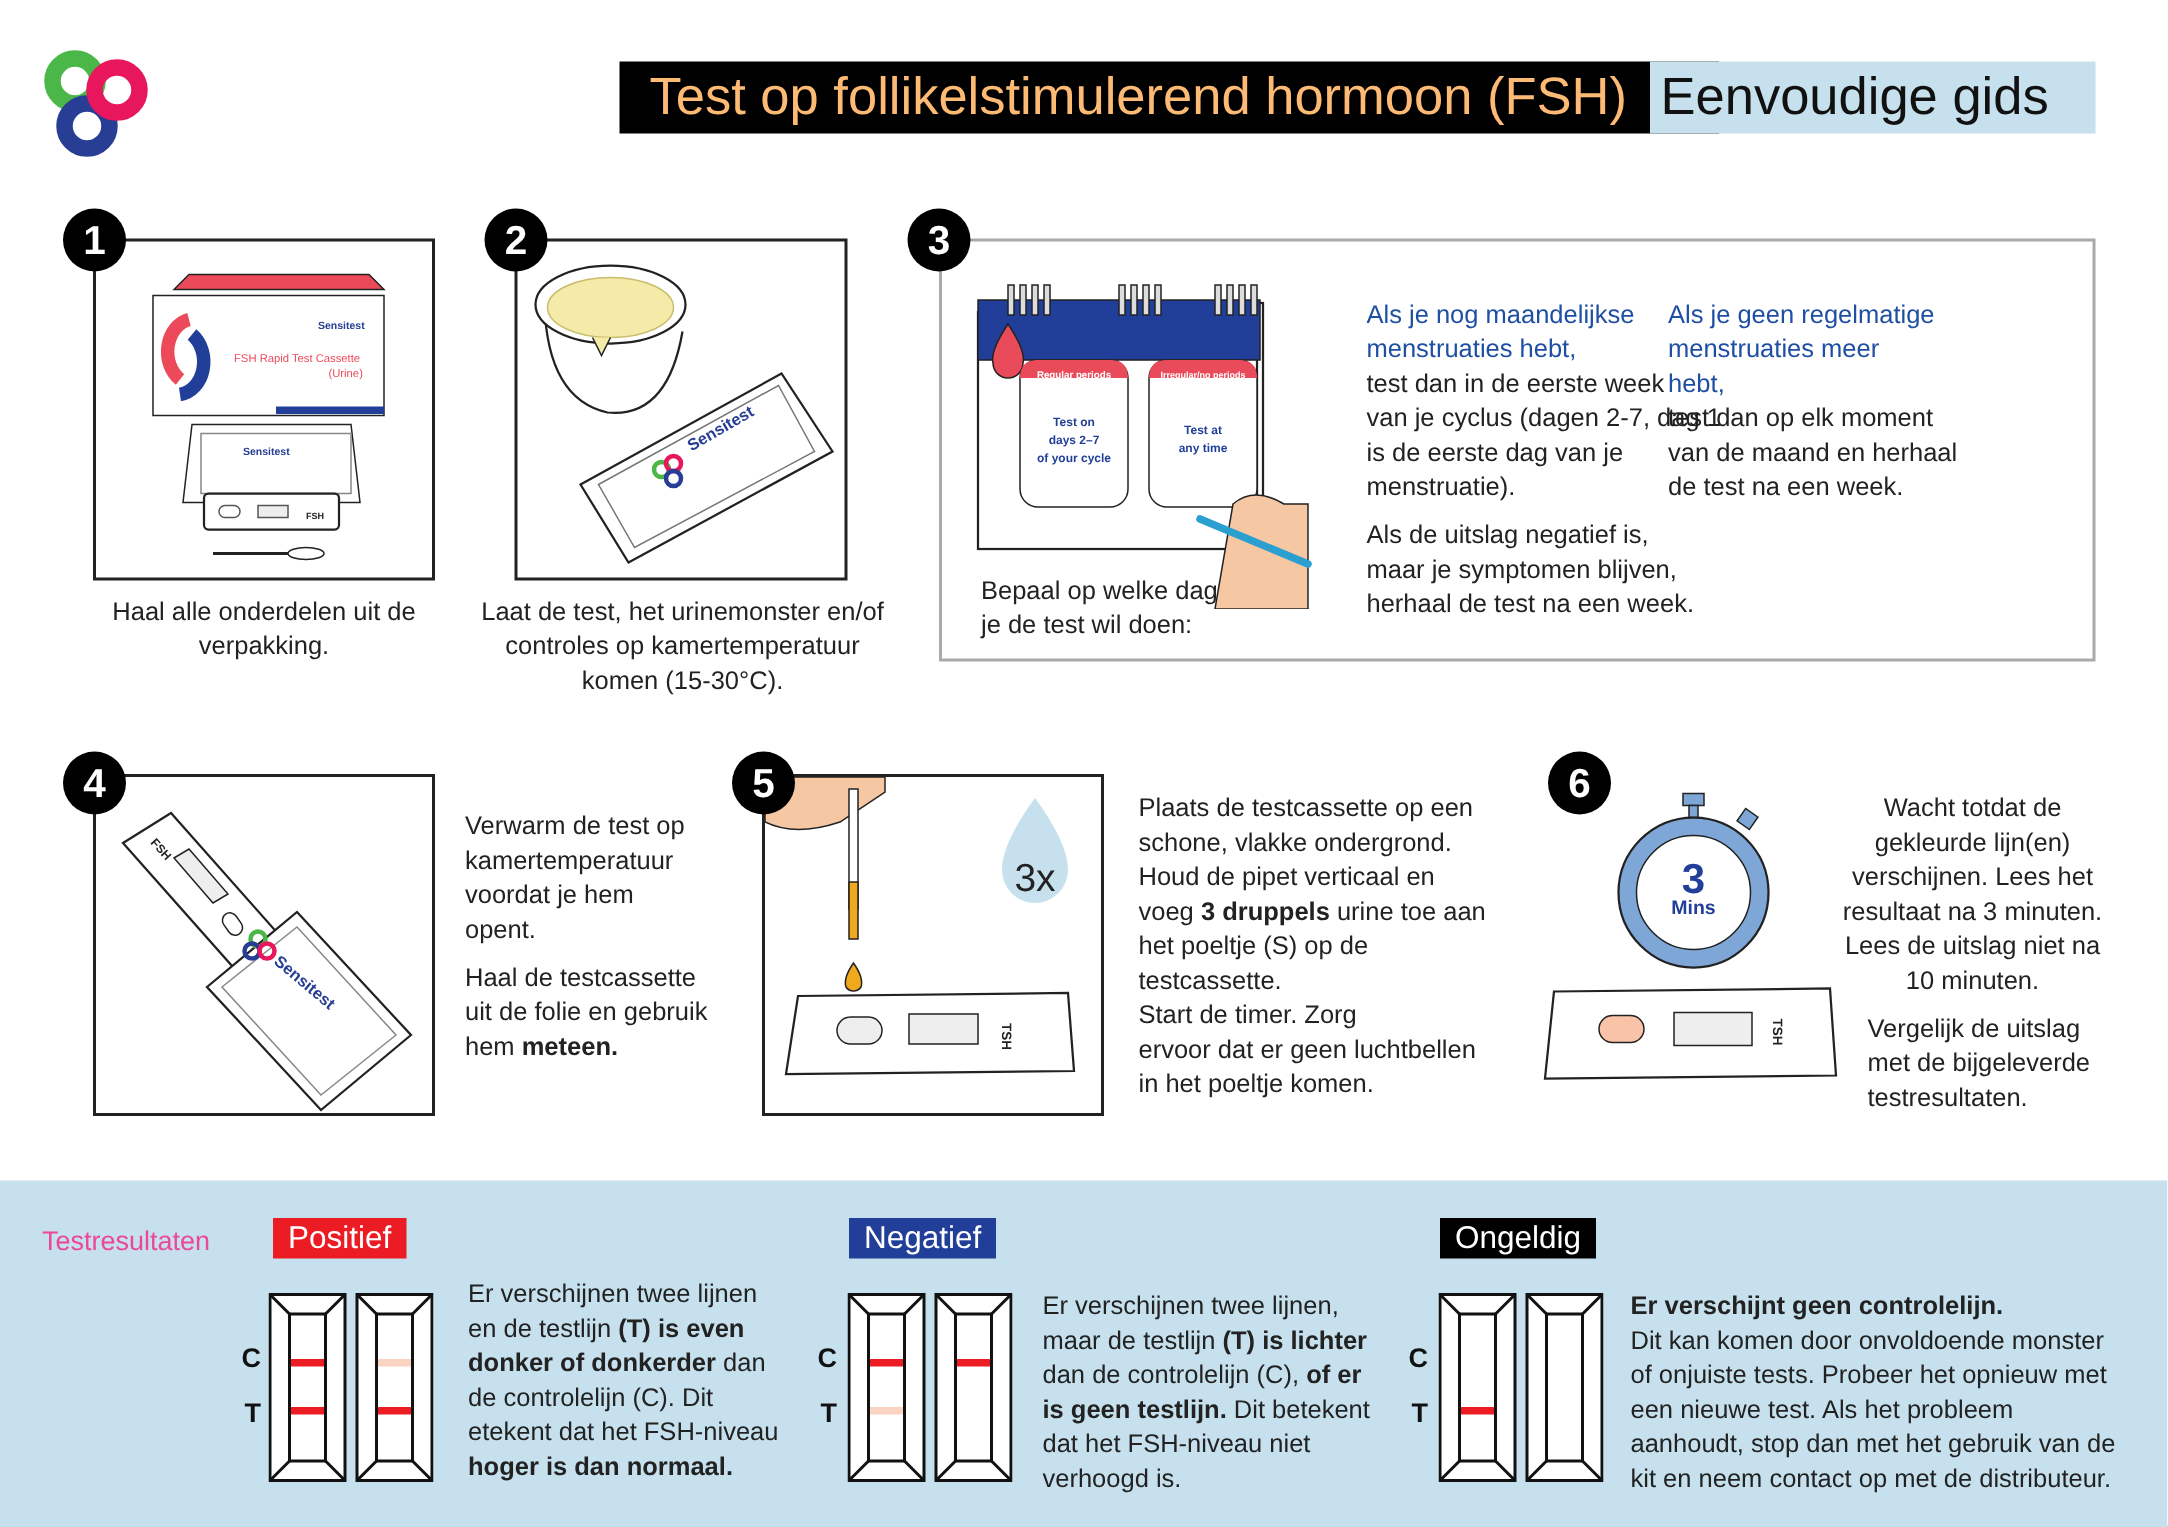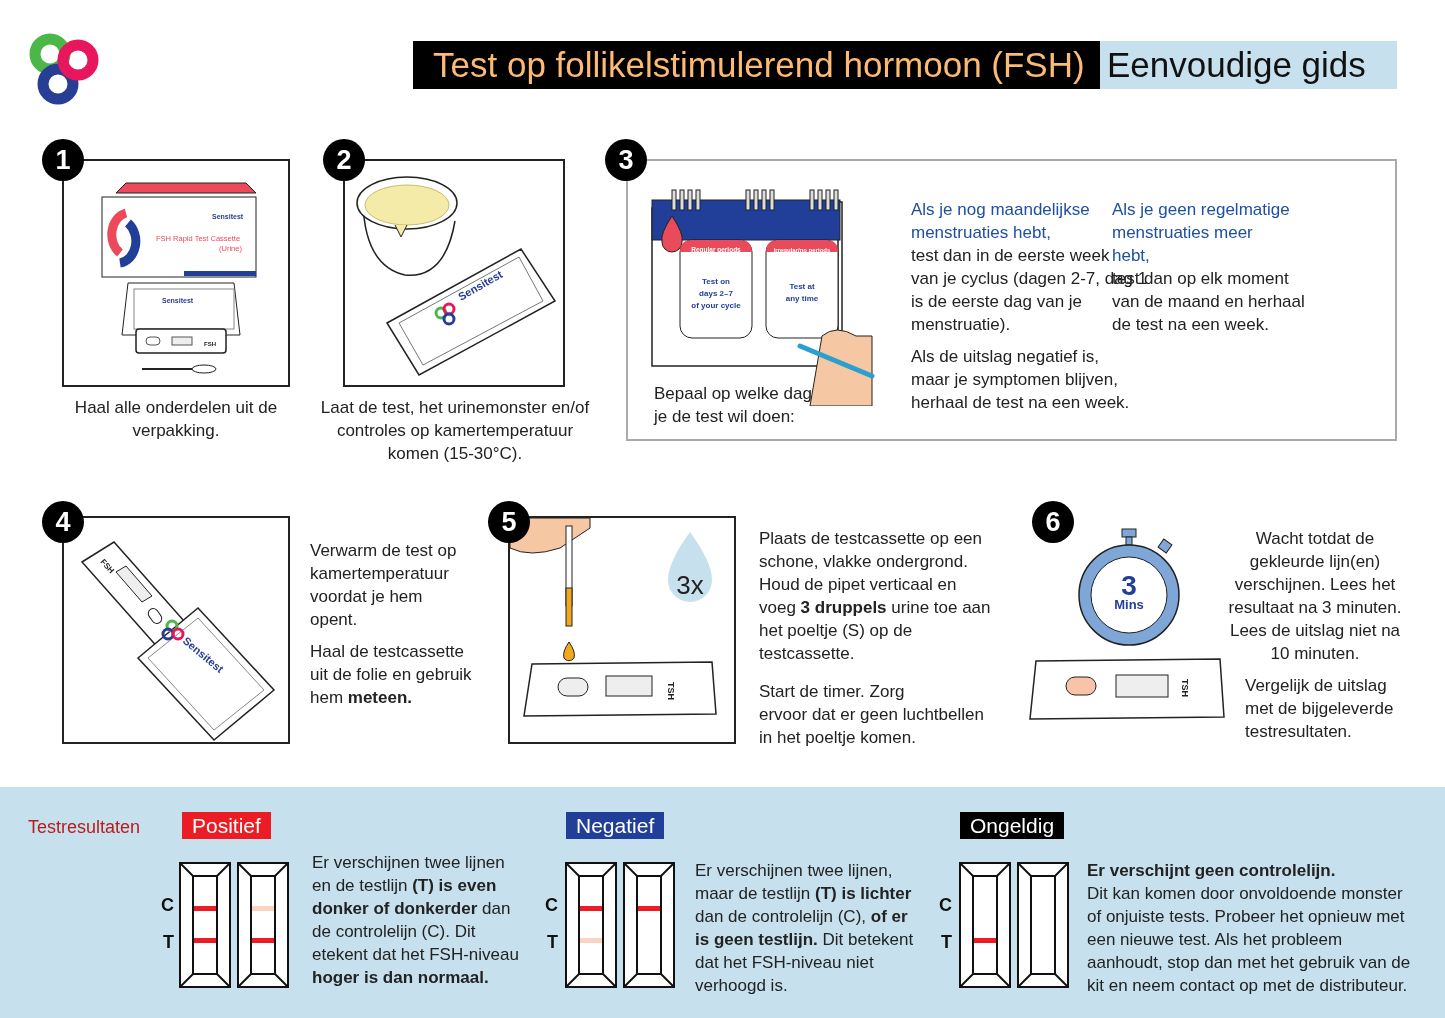--- a/index.html
+++ b/index.html
@@ -19,21 +19,21 @@
 
   .step-box { border: 2px solid #222; background: #fff; }
   .step-box.gray { border: 2px solid #aaa; }
   .caption { font-size: 17px; line-height: 23px; text-align: center; color: #222; }
   .para { font-size: 17px; line-height: 23px; color: #222; }
   .blue-h { color: #1e4fa3; }
   b { font-weight: bold; }
 
   
   .results { left: 0; top: 787px; width: 1445px; height: 231px; background: #c6e1ed; }
-  .res-title { font-size: 18px; color: #b91c1c; }
+  .res-title { font-size: 18px; color: #ec4899; }
   .tag { font-size: 21px; color: #fff; padding: 0 10px; height: 27px; line-height: 27px; }
   .tag.red { background: #ec1c24; }
   .tag.blue { background: #213f99; }
   .tag.black { background: #000; }
   .ct-label { font-size: 18px; font-weight: bold; color: #111; }
   .res-text { font-size: 17px; line-height: 23px; color: #222; }
 </style>
 </head>
 <body>
 
@@ -194,21 +194,21 @@
     <text x="158" y="164" font-size="9" fill="#222" font-weight="bold" font-family="Liberation Sans, sans-serif" transform="rotate(90 158 164)">TSH</text>
   </svg>
 </div>
 <div class="abs para" style="left:759px;top:527px;width:250px">
   <div>Plaats de testcassette op een</div>
   <div>schone, vlakke ondergrond.</div>
   <div>Houd de pipet verticaal en</div>
   <div><span>voeg </span><b>3 druppels</b><span> urine toe aan</span></div>
   <div>het poeltje (S) op de</div>
   <div>testcassette.</div>
-  <div style="margin-top:15px">Start de timer. Zorg</div>
+  <div style="margin-top:0">Start de timer. Zorg</div>
   <div>ervoor dat er geen luchtbellen</div>
   <div>in het poeltje komen.</div>
 </div>
 
 <div class="abs badge" style="left:1032px;top:501px">6</div>
 <svg class="abs" style="left:1028px;top:525px" width="200" height="200" viewBox="0 0 200 200">
   <rect x="94" y="4" width="14" height="8" fill="#7ea7d8" stroke="#222"></rect>
   <rect x="98" y="12" width="6" height="8" fill="#7ea7d8" stroke="#222"></rect>
   <rect x="132" y="16" width="10" height="10" fill="#7ea7d8" stroke="#222" transform="rotate(35 137 21)"></rect>
   <circle cx="101" cy="70" r="50" fill="#7ea7d8" stroke="#222" stroke-width="1.5"></circle>

